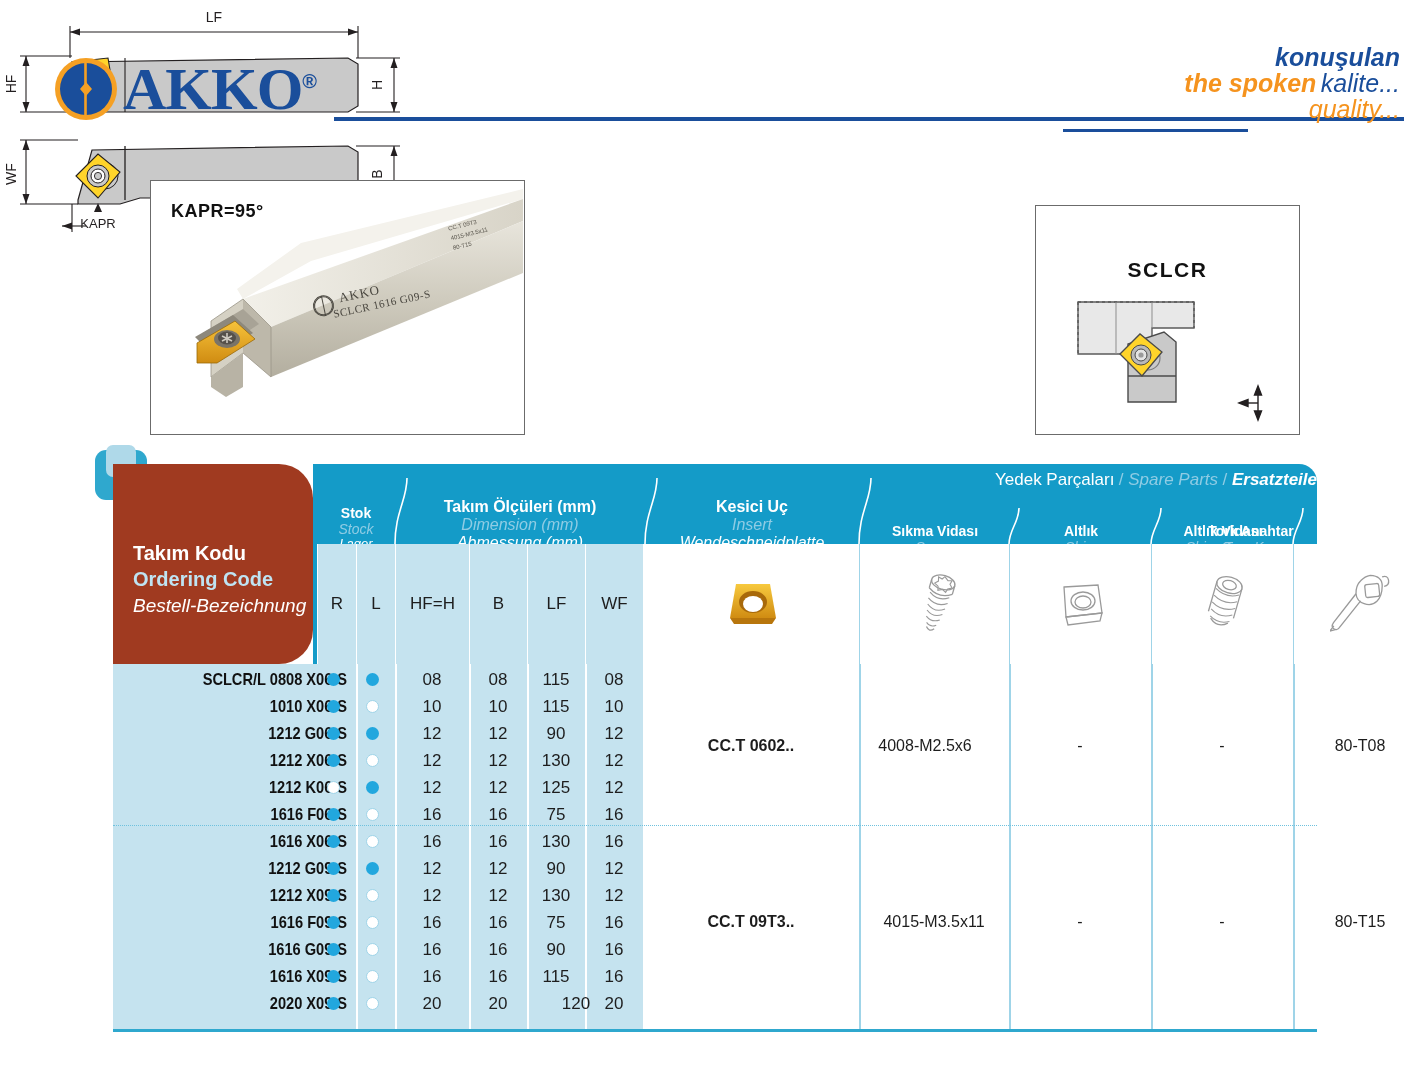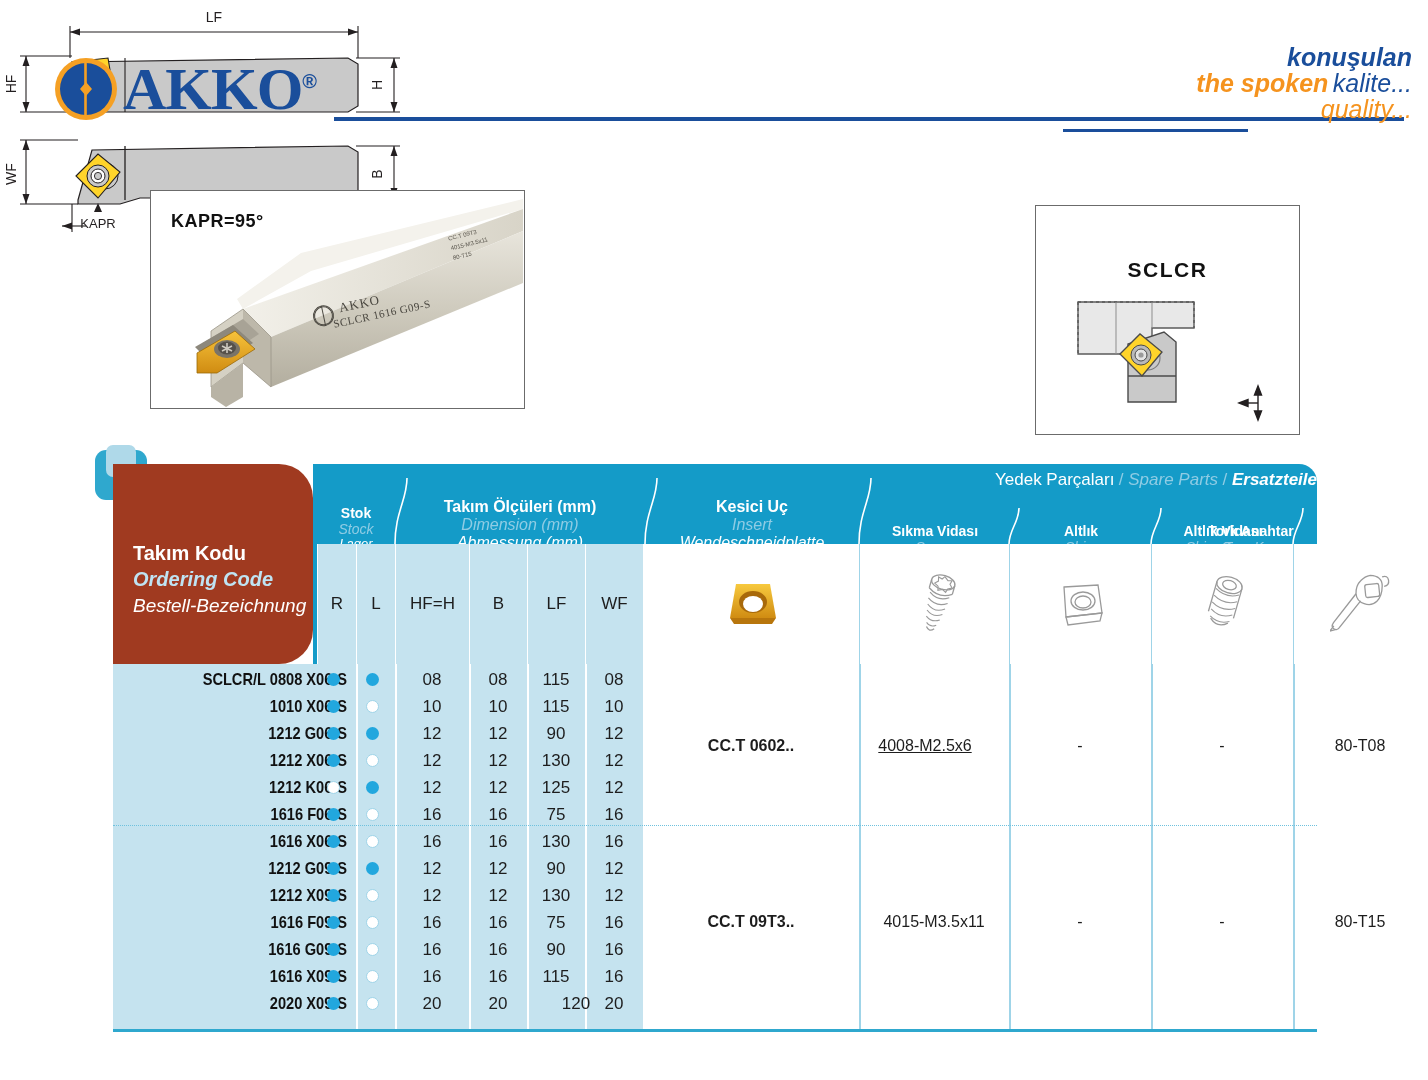--- a/index.html
+++ b/index.html
@@ -15,50 +15,50 @@
   #logo-block{position:absolute;left:55px;top:58px;display:flex;align-items:center;}
   .logo-mark{width:62px;height:62px;position:relative;}
   .logo-mark .ring{position:absolute;inset:0;border-radius:50%;background:#F5A024;}
   .logo-wordmark{
     font-family:"Liberation Serif", serif;font-weight:bold;font-size:60px;
     color:#1A4E9B;letter-spacing:-1px;margin-left:6px;line-height:1;
   }
   .logo-reg{font-size:20px;vertical-align:super;font-family:"Liberation Sans",sans-serif;}
   #logo-rule{position:absolute;left:334px;top:117px;width:1070px;height:4px;background:#1A4E9B;}
 
-  #tagline{position:absolute;right:16px;top:44px;text-align:right;line-height:1.04;}
+  #tagline{position:absolute;right:28px;top:44px;text-align:right;line-height:1.04;}
   .tl1{font-size:25px;font-weight:bold;font-style:italic;color:#1A4E9B;}
   .tl2{font-size:25px;font-weight:bold;font-style:italic;color:#F5931E;}
   .tl2b{font-size:25px;font-style:italic;color:#1A4E9B;font-weight:normal;}
   .tl3{font-size:25px;font-style:italic;color:#F5931E;}
   #tag-rule{position:absolute;right:180px;top:129px;width:185px;height:3px;background:#1A4E9B;}
 
   
   .fig-box{position:absolute;border:1.5px solid #6b6b6b;background:#fff;box-sizing:border-box;}
-  #fig-photo{left:150px;top:180px;width:375px;height:219px;margin-top:10px;}
+  #fig-photo{left:150px;top:180px;width:375px;height:255px;}
   #fig-app{left:1035px;top:205px;width:265px;height:230px;}
   #fig-draw{left:600px;top:172px;width:430px;height:245px;}
 
   .kapr-label{position:absolute;left:20px;top:20px;font-size:18px;font-weight:bold;
     color:#111;letter-spacing:.5px;}
   .sclcr-label{position:absolute;left:0;right:0;top:22px;text-align:center;
     font-size:21px;font-weight:bold;color:#111;letter-spacing:1.5px;margin-top:30px;}
 
   
   #table{position:absolute;left:95px;top:450px;width:1240px;height:580px;}
   #tab-notch{position:absolute;left:0px;top:0px;width:52px;height:50px;
     background:#2FA8CE;border-radius:11px;}
   #tab-notch-inner{position:absolute;left:11px;top:-5px;width:30px;height:32px;
     background:#AFD9E9;border-radius:7px;}
 
   #code-box{position:absolute;left:18px;top:14px;width:200px;height:200px;
     background:#A03A20;border-radius:0 34px 34px 0;}
   #code-box .l1{position:absolute;left:20px;top:78px;font-size:20px;font-weight:bold;color:#fff;}
   #code-box .l2{position:absolute;left:20px;top:104px;font-size:20px;font-weight:bold;
-    font-style:italic;color:#BFE3F2;}
+    color:#BFE3F2;}
   #code-box .l3{position:absolute;left:20px;top:131px;font-size:19px;font-style:italic;color:#fff;}
 
   .hdr-band{position:absolute;background:#149BC8;}
   .hdr-txt{position:absolute;text-align:center;line-height:1.12;color:#fff;box-sizing:border-box;}
   .h-tr{font-size:16px;font-weight:bold;display:block;}
   .h-en{font-size:16px;font-style:italic;color:#8FCCE4;display:block;}
   .h-de{font-size:16px;font-style:italic;color:#fff;display:block;}
   .h-sm .h-tr{font-size:14px;margin-top:8px;}
   .h-sm .h-en{font-size:14px;}
   .h-sm .h-de{font-size:13px;}
@@ -546,21 +546,21 @@
       <div class="row" style="left: 0px; top: 540px; width: 1240px;">
         <div class="rcode" style="right: 988px;">2020 X09-S</div>
         <div class="dot on" style="left: 232px;"></div>
         <div class="dot off" style="left: 271px;"></div>
         <div class="num" style="left: 300px; width: 74px;">20</div>
         <div class="num" style="left: 374px; width: 58px;">20</div>
         <div class="num" style="left: 432px; width: 78px; margin-left: 10px;">120</div>
         <div class="num" style="left: 490px; width: 58px;">20</div>
       </div>
       <div class="merged bold" style="left: 548px; width: 216px; top: 287px;">CC.T 0602..</div>
-      <div class="merged" style="left: 764px; width: 132px; top: 287px; text-decoration: underline;">4008-M2.5x6</div>
+      <div class="merged" style="left: 764px; width: 132px; top: 287px;">4008-M2.5x6</div>
       <div class="merged" style="left: 914px; width: 142px; top: 287px;">-</div>
       <div class="merged" style="left: 1056px; width: 142px; top: 287px;">-</div>
       <div class="merged" style="left: 1198px; width: 134px; top: 287px;">80-T08</div>
       <div class="merged bold" style="left: 548px; width: 216px; top: 462.5px;">CC.T 09T3..</div>
       <div class="merged" style="left: 764px; width: 150px; top: 462.5px;">4015-M3.5x11</div>
       <div class="merged" style="left: 914px; width: 142px; top: 462.5px;">-</div>
       <div class="merged" style="left: 1056px; width: 142px; top: 462.5px;">-</div>
       <div class="merged" style="left: 1198px; width: 134px; top: 462.5px;">80-T15</div>
     </div>
   <div id="group-split" style="top: 375px;"></div>

